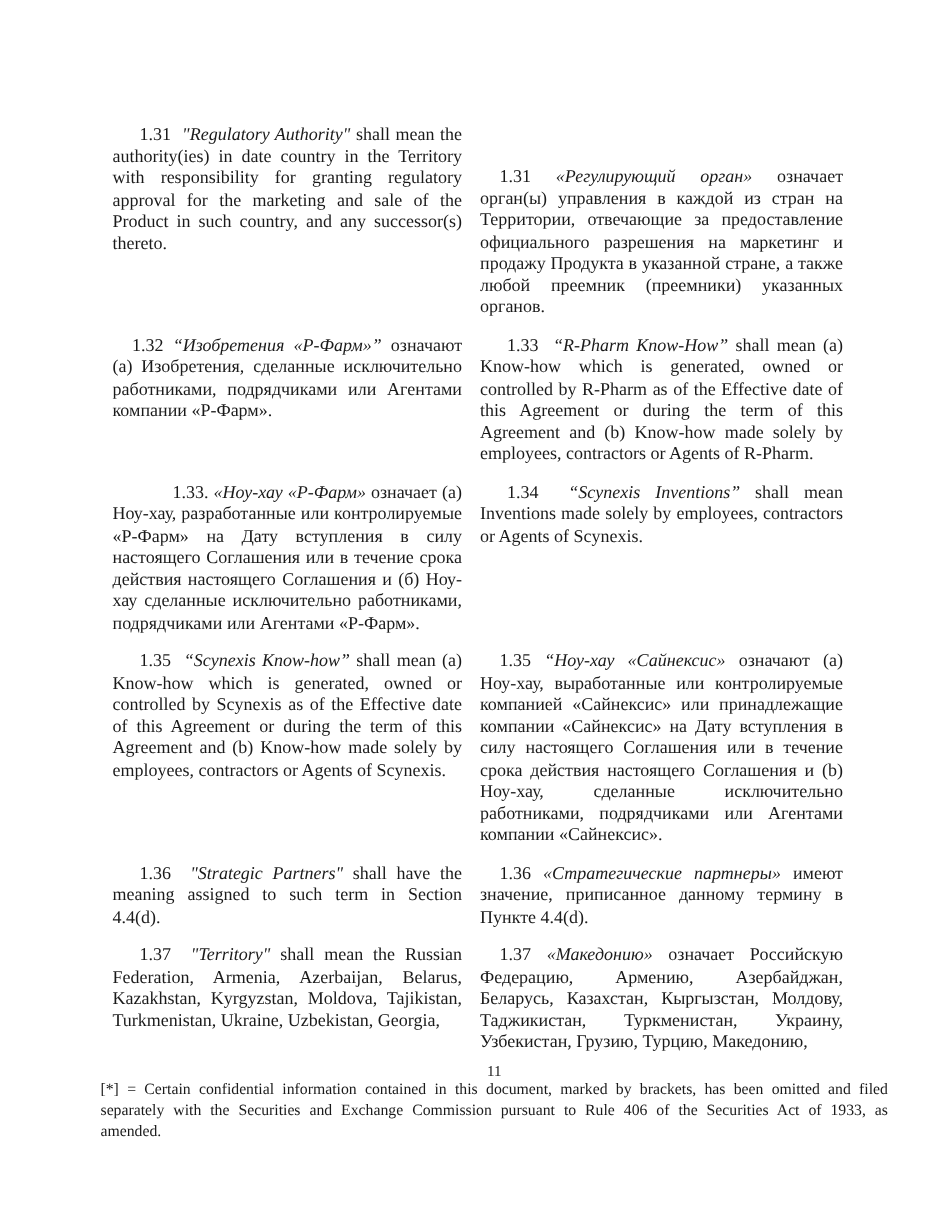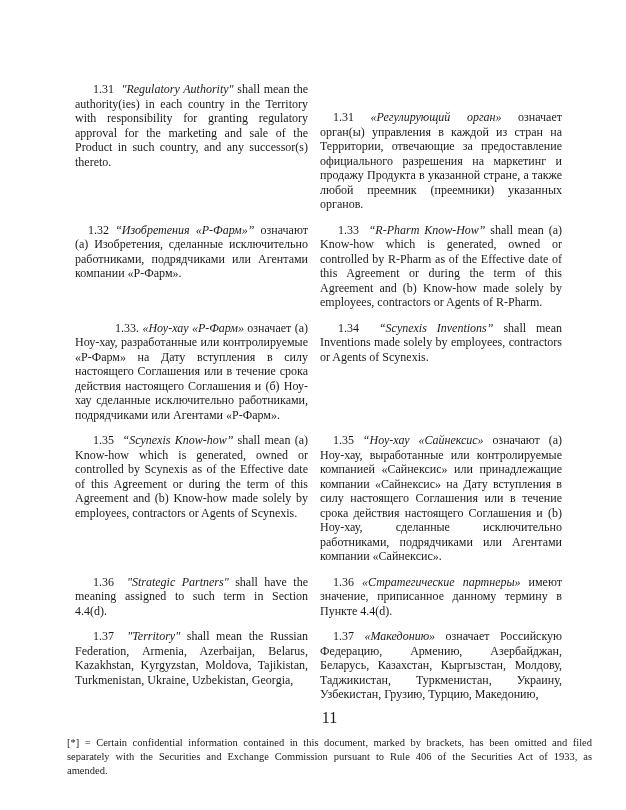--- a/index.html
+++ b/index.html
@@ -29,40 +29,40 @@
     line-height: 14.5px;
     text-align: justify;
     text-justify: inter-word;
   }
   .para .it { font-style: italic; }
   .page-number {
     position: absolute;
     left: 67px;
     width: 525px;
     top: 709px;
-    font-size: 16px;
+    font-size: 10px;
     text-align: center;
   }
   .footnote {
     position: absolute;
     left: 67px;
-    top: 736px;
+    top: 720px;
     width: 525px;
     font-size: 10.5px;
     line-height: 14px;
   }
   .fn-line { text-align: justify; }
   .fn-line.full { text-align-last: justify; }
 </style>
 </head>
 <body>
 
 <div class="page">
   <div class="columns">
-      <p class="para en" style="text-indent: 18px;"><span>1.31&nbsp; </span><span class="it">"Regulatory Authority"</span><span> shall mean the authority(ies) in each country in the Territory with responsibility for granting regulatory approval for the marketing and sale of the Product in such country, and any successor(s) thereto.</span></p>
+      <p class="para en" style="text-indent: 18px;"><span>1.31&nbsp; </span><span class="it">"Regulatory Authority"</span><span> shall mean the authority(ies) in date country in the Territory with responsibility for granting regulatory approval for the marketing and sale of the Product in such country, and any successor(s) thereto.</span></p>
       <p class="para ru" style="text-indent: 13px; margin-top: 28px;"><span>1.31&nbsp;</span><span class="it">«Регулирующий орган»</span><span> означает орган(ы) управления в каждой из стран на Территории, отвечающие за предоставление официального разрешения на маркетинг и продажу Продукта в указанной стране, а также любой преемник (преемники) указанных органов.</span></p>
       <p class="para ru" style="text-indent: 13px;"><span>1.32&nbsp;</span><span class="it">“Изобретения «Р-Фарм»”</span><span> означают (а) Изобретения, сделанные исключительно работниками, подрядчиками или Агентами компании «Р-Фарм».</span></p>
       <p class="para en" style="text-indent: 18px;"><span>1.33&nbsp; </span><span class="it">“R-Pharm Know-How”</span><span> shall mean (a) Know-how which is generated, owned or controlled by R-Pharm as of the Effective date of this Agreement or during the term of this Agreement and (b) Know-how made solely by employees, contractors or Agents of R-Pharm.</span></p>
       <p class="para ru" style="text-indent: 40px;"><span>1.33.&nbsp;</span><span class="it">«Ноу-хау «Р-Фарм»</span><span> означает (а) Ноу-хау, разработанные или контролируемые «Р-Фарм» на Дату вступления в силу настоящего Соглашения или в течение срока действия настоящего Соглашения и (б) Ноу-хау сделанные исключительно работниками, подрядчиками или Агентами «Р-Фарм».</span></p>
       <p class="para en" style="text-indent: 18px;"><span>1.34&nbsp; </span><span class="it">“Scynexis Inventions”</span><span> shall mean Inventions made solely by employees, contractors or Agents of Scynexis.</span></p>
       <p class="para en" style="text-indent: 18px;"><span>1.35&nbsp; </span><span class="it">“Scynexis Know-how”</span><span> shall mean (a) Know-how which is generated, owned or controlled by Scynexis as of the Effective date of this Agreement or during the term of this Agreement and (b) Know-how made solely by employees, contractors or Agents of Scynexis.</span></p>
       <p class="para ru" style="text-indent: 13px;"><span>1.35&nbsp;</span><span class="it">“Ноу-хау «Сайнексис»</span><span> означают (а) Ноу-хау, выработанные или контролируемые компанией «Сайнексис» или принадлежащие компании «Сайнексис» на Дату вступления в силу настоящего Соглашения или в течение срока действия настоящего Соглашения и (b) Ноу-хау, сделанные исключительно работниками, подрядчиками или Агентами компании «Сайнексис».</span></p>
       <p class="para en" style="text-indent: 18px;"><span>1.36&nbsp; </span><span class="it">"Strategic Partners"</span><span> shall have the meaning assigned to such term in Section 4.4(d).</span></p>
       <p class="para ru" style="text-indent: 13px;"><span>1.36&nbsp;</span><span class="it">«Стратегические партнеры»</span><span> имеют значение, приписанное данному термину в Пункте 4.4(d).</span></p>
       <p class="para en" style="text-indent: 18px;"><span>1.37&nbsp; </span><span class="it">"Territory"</span><span> shall mean the Russian Federation, Armenia, Azerbaijan, Belarus, Kazakhstan, Kyrgyzstan, Moldova, Tajikistan, Turkmenistan, Ukraine, Uzbekistan, Georgia,</span></p>

